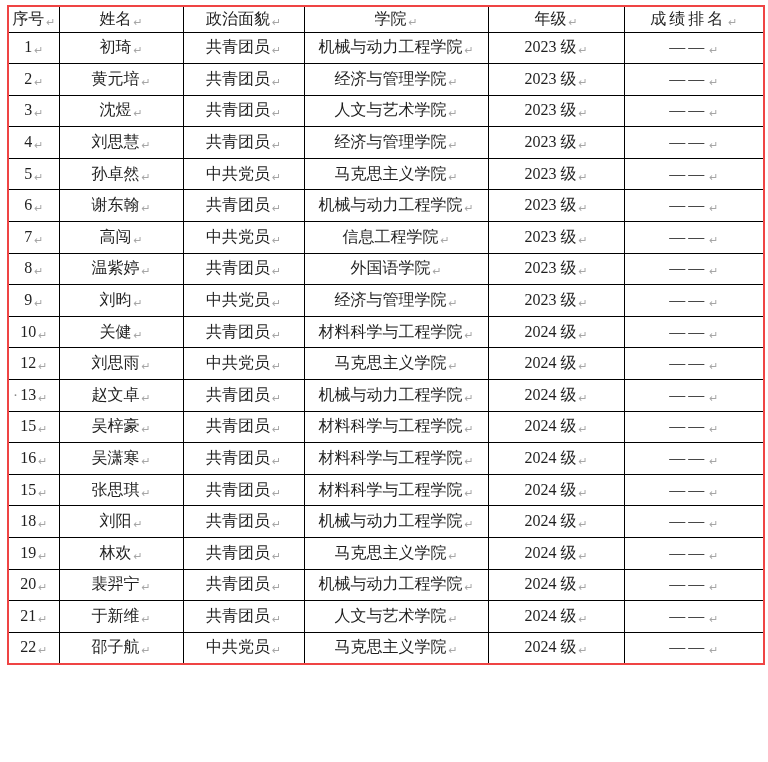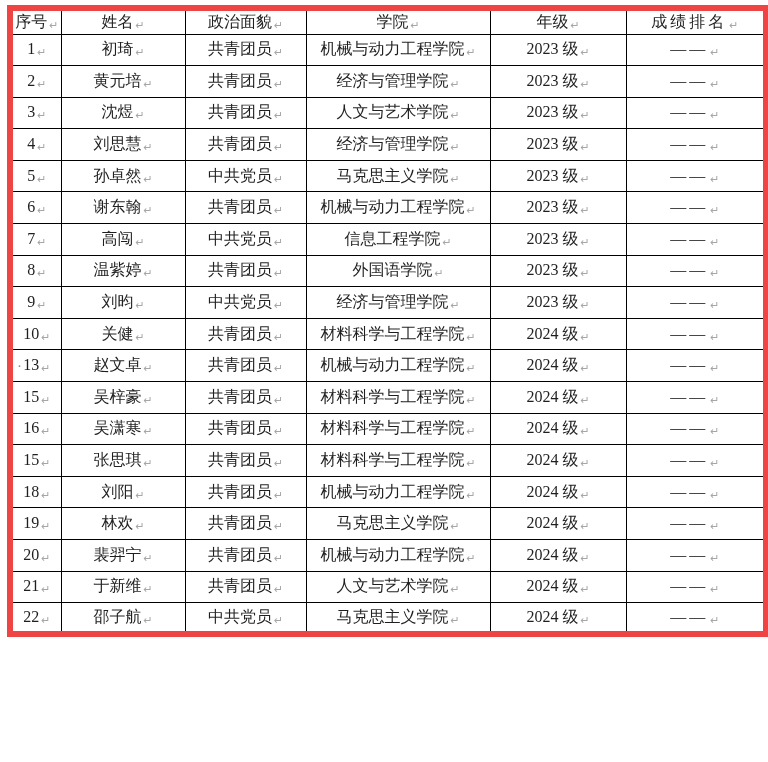--- a/index.html
+++ b/index.html
@@ -10,21 +10,21 @@
     height: 762px;
     font-family: "Liberation Serif", "DejaVu Serif", serif;
     color: #1f1f1f;
     overflow: hidden;
   }
   table.roster {
     border-collapse: collapse;
     table-layout: fixed;
     width: 756px;
     margin: 5px 0 0 7px;
-    border: 6px solid #ef4444;
+    border: 2px solid #ef4444;
     background: #ffffff;
   }
   th, td {
     border: 1px solid #000000;
     text-align: center;
     vertical-align: middle;
     font-weight: normal;
     font-size: 16px;
     padding: 0;
     position: relative;
@@ -155,20 +155,28 @@
       </tr>
       <tr>
         <td class="c-seq"><span class="txt">10</span><span class="mark">↵</span></td>
         <td class="c-name"><span class="txt">关健</span><span class="mark">↵</span></td>
         <td class="c-status"><span class="txt">共青团员</span><span class="mark">↵</span></td>
         <td class="c-college"><span class="txt">材料科学与工程学院</span><span class="mark">↵</span></td>
         <td class="c-grade"><span class="txt">2024 级</span><span class="mark">↵</span></td>
         <td class="c-rank"><span class="txt">——</span><span class="mark">↵</span></td>
       </tr>
       <tr>
+        <td class="c-seq"><span class="txt">12</span><span class="mark">↵</span></td>
+        <td class="c-name"><span class="txt">刘思雨</span><span class="mark">↵</span></td>
+        <td class="c-status"><span class="txt">中共党员</span><span class="mark">↵</span></td>
+        <td class="c-college"><span class="txt">马克思主义学院</span><span class="mark">↵</span></td>
+        <td class="c-grade"><span class="txt">2024 级</span><span class="mark">↵</span></td>
+        <td class="c-rank"><span class="txt">——</span><span class="mark">↵</span></td>
+      </tr>
+      <tr>
         <td class="c-seq"><span class="rowdot">·</span><span class="txt">13</span><span class="mark">↵</span></td>
         <td class="c-name"><span class="txt">赵文卓</span><span class="mark">↵</span></td>
         <td class="c-status"><span class="txt">共青团员</span><span class="mark">↵</span></td>
         <td class="c-college"><span class="txt">机械与动力工程学院</span><span class="mark">↵</span></td>
         <td class="c-grade"><span class="txt">2024 级</span><span class="mark">↵</span></td>
         <td class="c-rank"><span class="txt">——</span><span class="mark">↵</span></td>
       </tr>
       <tr>
         <td class="c-seq"><span class="txt">15</span><span class="mark">↵</span></td>
         <td class="c-name"><span class="txt">吴梓豪</span><span class="mark">↵</span></td>

